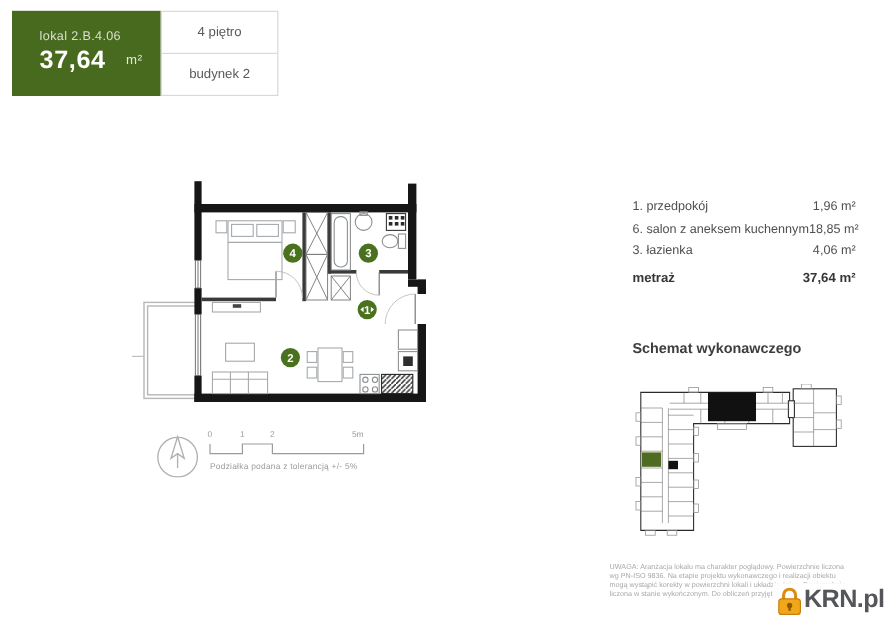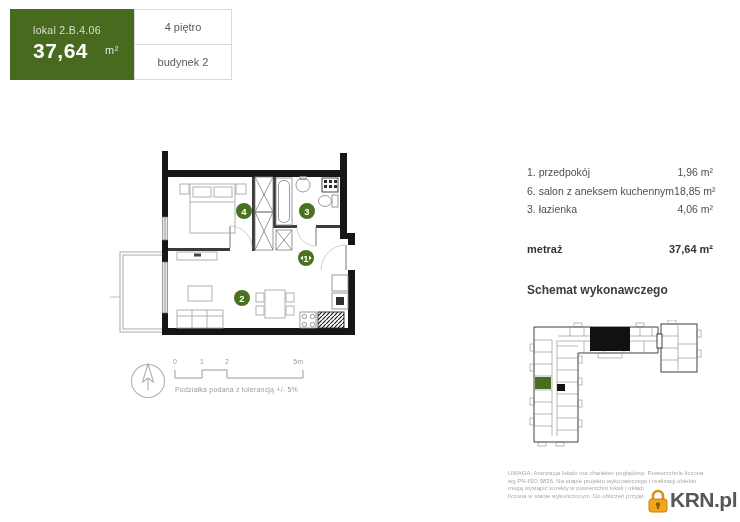--- a/index.html
+++ b/index.html
@@ -24,21 +24,21 @@
 
   
   .scalebar{position:absolute;left:120px;top:352px;}
   .scale-note{position:absolute;left:175px;top:386px;font-size:7px;color:#9b9b9b;
               letter-spacing:.2px;}
 
   
   .room-list{position:absolute;left:527px;top:166px;width:186px;}
   .room-row{display:flex;justify-content:space-between;align-items:baseline;
             font-size:10.5px;color:#4f4f4f;margin-bottom:6.5px;white-space:nowrap;}
-  .room-row.total{margin-top:28px;font-weight:bold;color:#353535;font-size:11px;}
+  .room-row.total{margin-top:11px;font-weight:bold;color:#353535;font-size:11px;}
 
   
   .schematic-title{position:absolute;left:527px;top:283px;font-size:12px;
                    font-weight:bold;color:#3d3d3d;}
   .schematic{position:absolute;left:528px;top:320px;}
 
   
   .disclaimer{position:absolute;left:508px;top:470px;width:215px;font-size:6px;
               line-height:7.6px;color:#a9a9a9;}
   .krn-logo{position:absolute;left:644px;top:486px;display:flex;align-items:flex-start;

